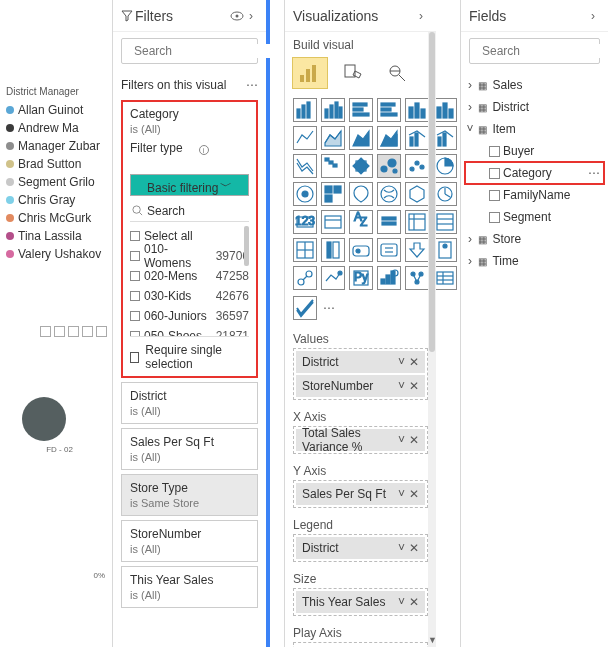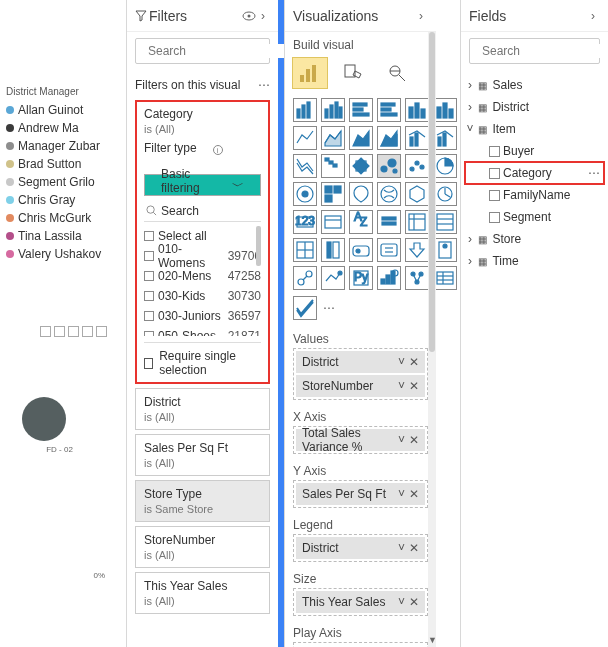--- a/index.html
+++ b/index.html
@@ -9,21 +9,21 @@
 .legend{display:flex;flex-direction:column;gap:4px;padding-left:4px}
 .legend-item{display:flex;align-items:center;gap:4px;font-size:9px;color:#444}
 .dot{width:8px;height:8px;border-radius:50%}
 .chart-area{position:absolute;left:0;top:320px;width:109px;height:300px}
 .toolbar-mini{display:flex;gap:3px;margin:6px 0 6px 40px}
 .toolbar-mini span{width:11px;height:11px;border:1px solid #aaa}
 .bubble{width:44px;height:44px;border-radius:50%;background:#555f60;margin:60px 0 4px 22px}
 .bubble-lbl{font-size:8px;color:#666;text-align:center;margin-left:10px}
 .pct{font-size:8px;color:#666;position:absolute;bottom:40px;right:4px}
 .pane{position:absolute;top:0;bottom:0;background:#fff;border-left:1px solid #d8d8d8}
-.pane-filters{left:126px;width:158px;border-right:6px solid #3b82f6}
+.pane-filters{left:112px;width:158px;border-right:4px solid #3b82f6}
 .pane-viz{left:284px;width:152px}
 .pane-fields{left:460px;width:148px;border-left:1px solid #d8d8d8}
 .pane-header{display:flex;align-items:center;height:32px;padding:0 8px;border-bottom:1px solid #eee}
 .pane-title{flex:1;font-size:14px;color:#444}
 .hdr-ico{width:14px;display:inline-block;text-align:center;color:#666;cursor:pointer}
 .search-box{display:flex;align-items:center;margin:6px 8px;border:1px solid #ccc;height:26px;padding:0 6px;border-radius:2px}
 .search-box svg{margin-right:6px}
 .search-box input{border:0;outline:0;flex:1;font-size:12px;color:#888}
 .section-label{font-size:12px;color:#444;padding:8px 8px 4px}
 .section-label .dots{float:right;color:#555}
@@ -36,21 +36,21 @@
 .info-ico{width:10px;height:10px;border:1px solid #888;border-radius:50%;font-size:8px;line-height:9px;text-align:center;color:#888}
 .select-box{border:1px solid #aaa;height:22px;display:flex;align-items:flex-end;padding:0 16px;justify-content:space-between;font-size:12px;color:#333;background:#14b8a6}
 .mini-search{display:flex;align-items:center;height:22px;border-bottom:1px solid #ddd;margin:4px 0;padding:0 2px;color:#888;font-size:12px}
 .mini-search svg{margin-right:4px}
 .opt-list{max-height:110px;overflow:hidden;position:relative}
 .opt-row{display:flex;align-items:center;height:20px;font-size:11px;color:#333;gap:4px}
 .opt-row .cb{width:10px;height:10px;border:1px solid #888;flex:none}
 .opt-row .lbl{flex:1}
 .opt-row .num{color:#555}
 .opt-scroll{position:absolute;right:0;top:0;width:5px;height:40px;background:#c8c8c8;border-radius:2px}
-.req-row{display:flex;align-items:center;gap:6px;border-top:1px solid #ddd;margin-top:6px;padding-top:6px;font-size:12px}
+.req-row{display:flex;align-items:center;gap:6px;border-top:1px solid #ddd;padding-top:6px;font-size:12px}
 .req-row .cb{width:11px;height:11px;border:1px solid #555}
 .viz-sub{font-size:12px;color:#555;padding:6px 8px 0}
 .bv-row{display:flex;gap:10px;padding:6px 8px;align-items:center}
 .bv-box{width:34px;height:30px;display:flex;align-items:center;justify-content:center}
 .bv-box.active{background:#fbe7a2;outline:1px solid #e0c560}
 .viz-grid{display:grid;grid-template-columns:repeat(6,24px);gap:4px;padding:4px 8px}
 .viz-ico{width:24px;height:24px;border:1px solid #888;background:#fff}
 .viz-ico.sel{background:#dcdcdc}
 .extra-row{display:flex;gap:6px;padding:2px 8px 6px;align-items:center}
 .well-label{font-size:12px;color:#555;padding:6px 8px 2px}
@@ -187,25 +187,25 @@
           <span class="num">39706</span>
         </div>
         <div class="opt-row">
           <span class="cb"></span>
           <span class="lbl">020-Mens</span>
           <span class="num">47258</span>
         </div>
         <div class="opt-row">
           <span class="cb"></span>
           <span class="lbl">030-Kids</span>
-          <span class="num">30730</span>
+          <span class="num">42676</span>
         </div>
         <div class="opt-row">
           <span class="cb"></span>
-          <span class="lbl">030-Juniors</span>
+          <span class="lbl">060-Juniors</span>
           <span class="num">36597</span>
         </div>
         <div class="opt-row">
           <span class="cb"></span>
           <span class="lbl">050-Shoes</span>
           <span class="num">21871</span>
         </div>
       </div>
     <div class="req-row">
       <span class="cb"></span>

